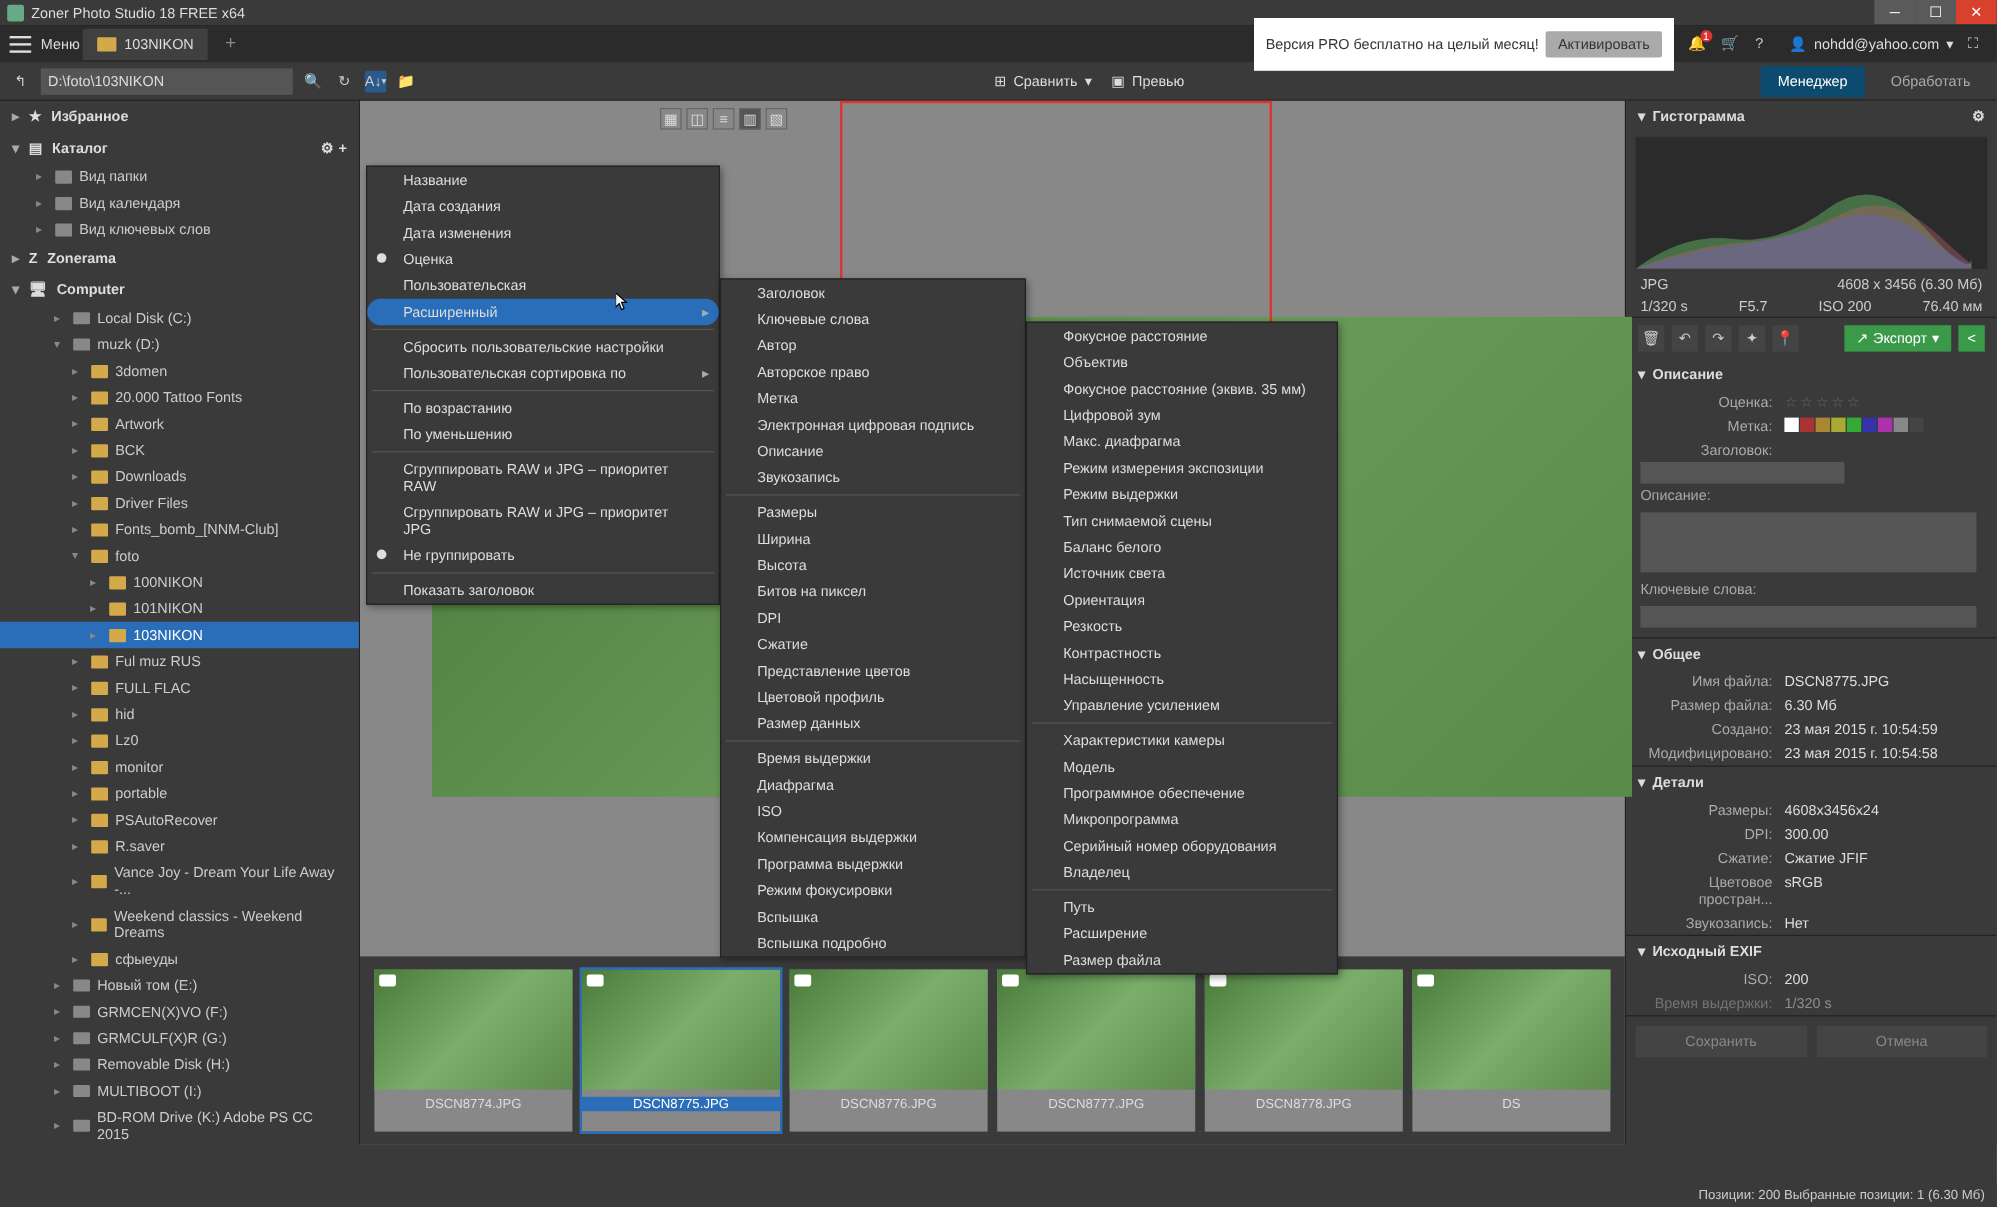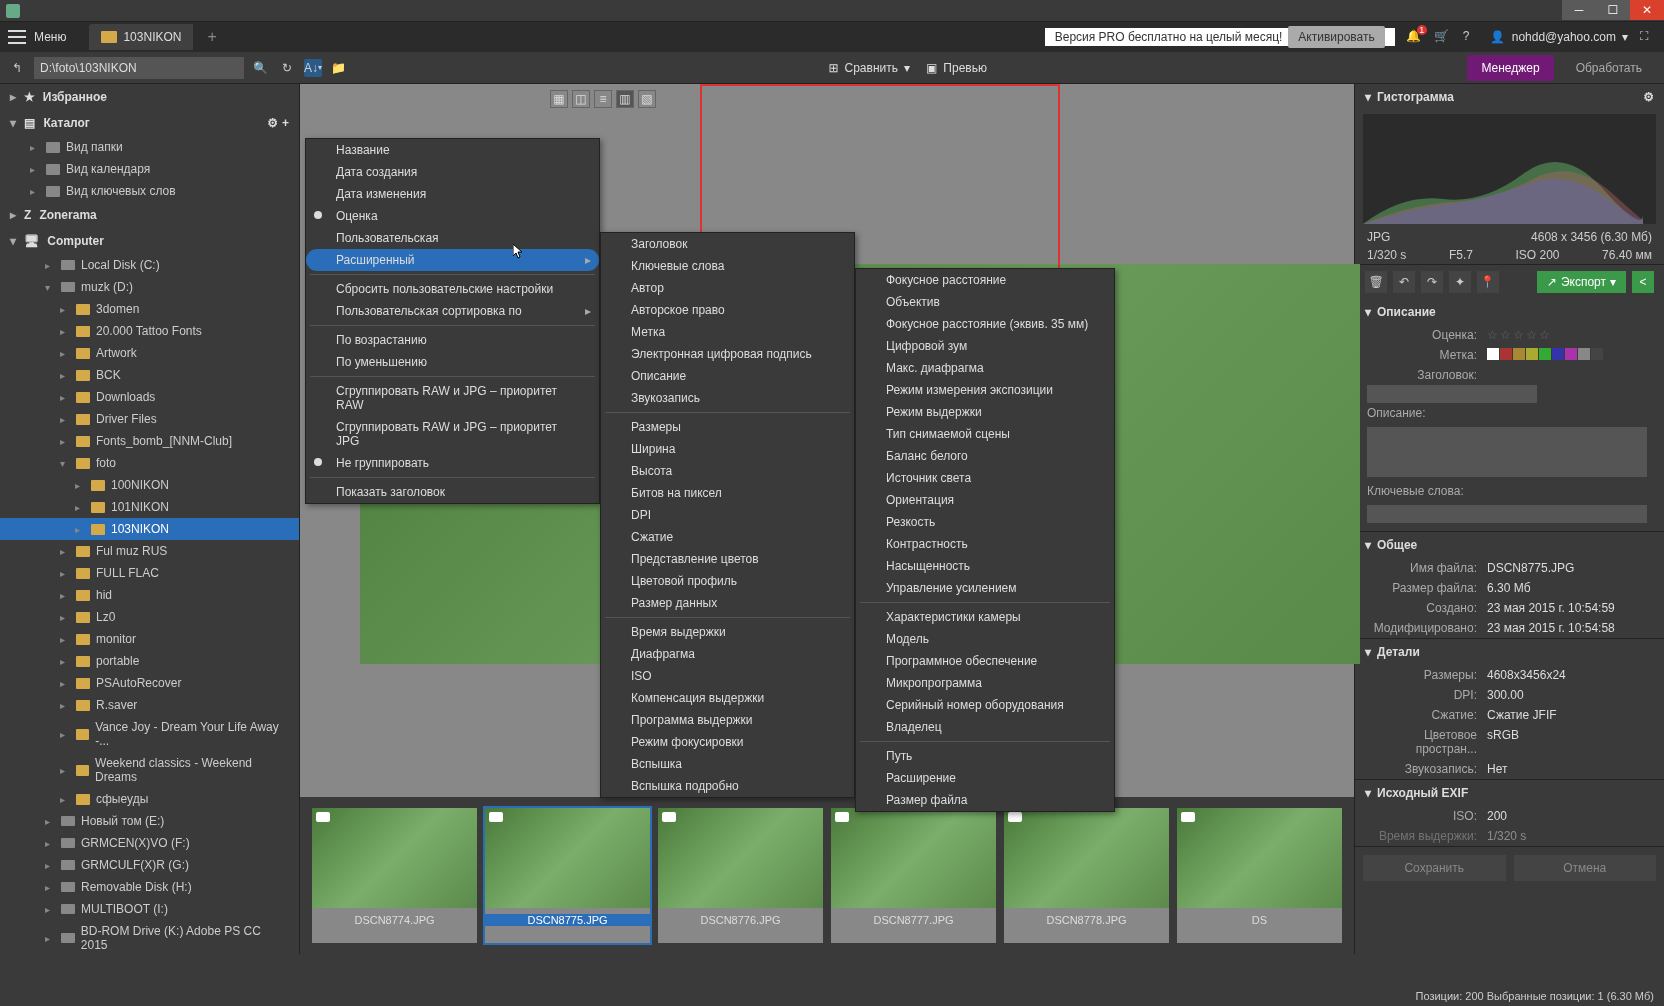--- a/index.html
+++ b/index.html
@@ -8,40 +8,40 @@
 .titlebar .logo { width: 14px; height: 14px; background: #6a8; border-radius: 2px; margin-right: 6px; }
 .titlebar .title { color: #ddd; flex: 1; }
 .winbtns { position: absolute; top: 0; right: 0; display: flex; }
 .winbtn { width: 34px; height: 20px; display: flex; align-items: center; justify-content: center; color: #fff; }
 .winbtn.min { background: #5a5a5a; }
 .winbtn.max { background: #5a5a5a; }
 .winbtn.close { background: #d9412c; }
 .tabbar { height: 30px; background: #2b2b2b; display: flex; align-items: center; padding: 0 8px; }
 .hamburger { width: 18px; height: 14px; display: flex; flex-direction: column; justify-content: space-between; margin-right: 8px; }
 .hamburger span { height: 2px; background: #ddd; }
-.menu-label { margin-right: 23px; color: #ddd; text-align: right; }
+.menu-label { margin-right: 3px; color: #ddd; text-align: right; }
 .tab { background: #404040; height: 26px; display: flex; align-items: center; padding: 0 12px; border-radius: 3px 0 0 0; margin-right: 4px; }
 .tab .foldericon { width: 16px; height: 12px; background: #d4a94a; margin-right: 6px; border-radius: 1px; }
 .tab-plus { color: #888; padding: 0 10px; font-size: 16px; }
 .topright { margin-left: auto; display: flex; align-items: center; gap: 12px; }
-.promo { background: #fff; color: #333; height: 18px; display: flex; align-items: center; padding: 0 10px; }
+.promo { background: #fff; color: #333; height: 44px; display: flex; align-items: center; padding: 0 10px; }
 .activate-btn { background: #aaa; color: #333; padding: 4px 10px; border-radius: 2px; margin-left: 6px; }
 .topicon { width: 16px; height: 16px; color: #ccc; position: relative; }
 .badge { position: absolute; top: -4px; right: -4px; background: #d33; color: #fff; font-size: 9px; width: 10px; height: 10px; border-radius: 50%; text-align: center; line-height: 10px; }
 .account { display: flex; align-items: center; gap: 6px; color: #ddd; }
 .toolbar { height: 32px; background: #3a3a3a; display: flex; align-items: center; padding: 0 8px; gap: 8px; border-bottom: 1px solid #222; }
 .nav-up { color: #ddd; }
 .pathbox { background: #555; height: 22px; flex: 0 0 210px; display: flex; align-items: center; padding: 0 6px; color: #ddd; }
 .tool-icon { width: 18px; height: 18px; display: flex; align-items: center; justify-content: center; color: #ccc; }
 .sort-active { background: #2a5a8a; border-radius: 2px; padding: 2px 4px; }
 .toolbar-center { flex: 1; display: flex; justify-content: center; gap: 16px; }
 .compare-btn, .preview-btn { display: flex; align-items: center; gap: 6px; color: #ddd; }
 .mode-btns { margin-left: auto; display: flex; gap: 8px; }
 .mode-btn { padding: 6px 14px; color: #aaa; }
-.mode-btn.active { background: #701a75; color: #fff; border-radius: 2px; }
+.mode-btn.active { background: #0c4a6e; color: #fff; border-radius: 2px; }
 .main { display: flex; height: 870px; }
 .sidebar { width: 300px; background: #3a3a3a; overflow-y: auto; border-right: 1px solid #222; }
 .sidegroup { padding: 6px 10px; display: flex; align-items: center; gap: 8px; font-weight: bold; }
 .sidegroup .arrow { color: #aaa; }
 .sideitem { padding: 4px 10px 4px 30px; display: flex; align-items: center; gap: 6px; color: #ccc; }
 .sideitem.lvl1 { padding-left: 45px; }
 .sideitem.lvl2 { padding-left: 60px; }
 .sideitem.lvl3 { padding-left: 75px; }
 .sideitem.selected { background: #2a6db8; color: #fff; }
 .sideitem .arrow { width: 10px; color: #888; font-size: 10px; }
@@ -90,20 +90,21 @@
 .ctxitem .sub { position: absolute; right: 8px; top: 4px; color: #aaa; }
 .ctxitem .radio { position: absolute; left: 8px; top: 6px; width: 8px; height: 8px; border-radius: 50%; background: #ddd; }
 .ctxsep { height: 1px; background: #555; margin: 3px 4px; }
 .cursor { position: absolute; top: 244px; left: 513px; width: 12px; height: 16px; z-index: 200; }
 </style>
 </head>
 <body>
 
 <div class="titlebar">
   <div class="logo"></div>
+  <div class="title">Zoner Photo Studio 18 FREE x64</div>
 </div>
 <div class="winbtns">
   <div class="winbtn min">─</div>
   <div class="winbtn max">☐</div>
   <div class="winbtn close">✕</div>
 </div>
 
 <div class="tabbar">
   <div class="hamburger">
       <span></span>

